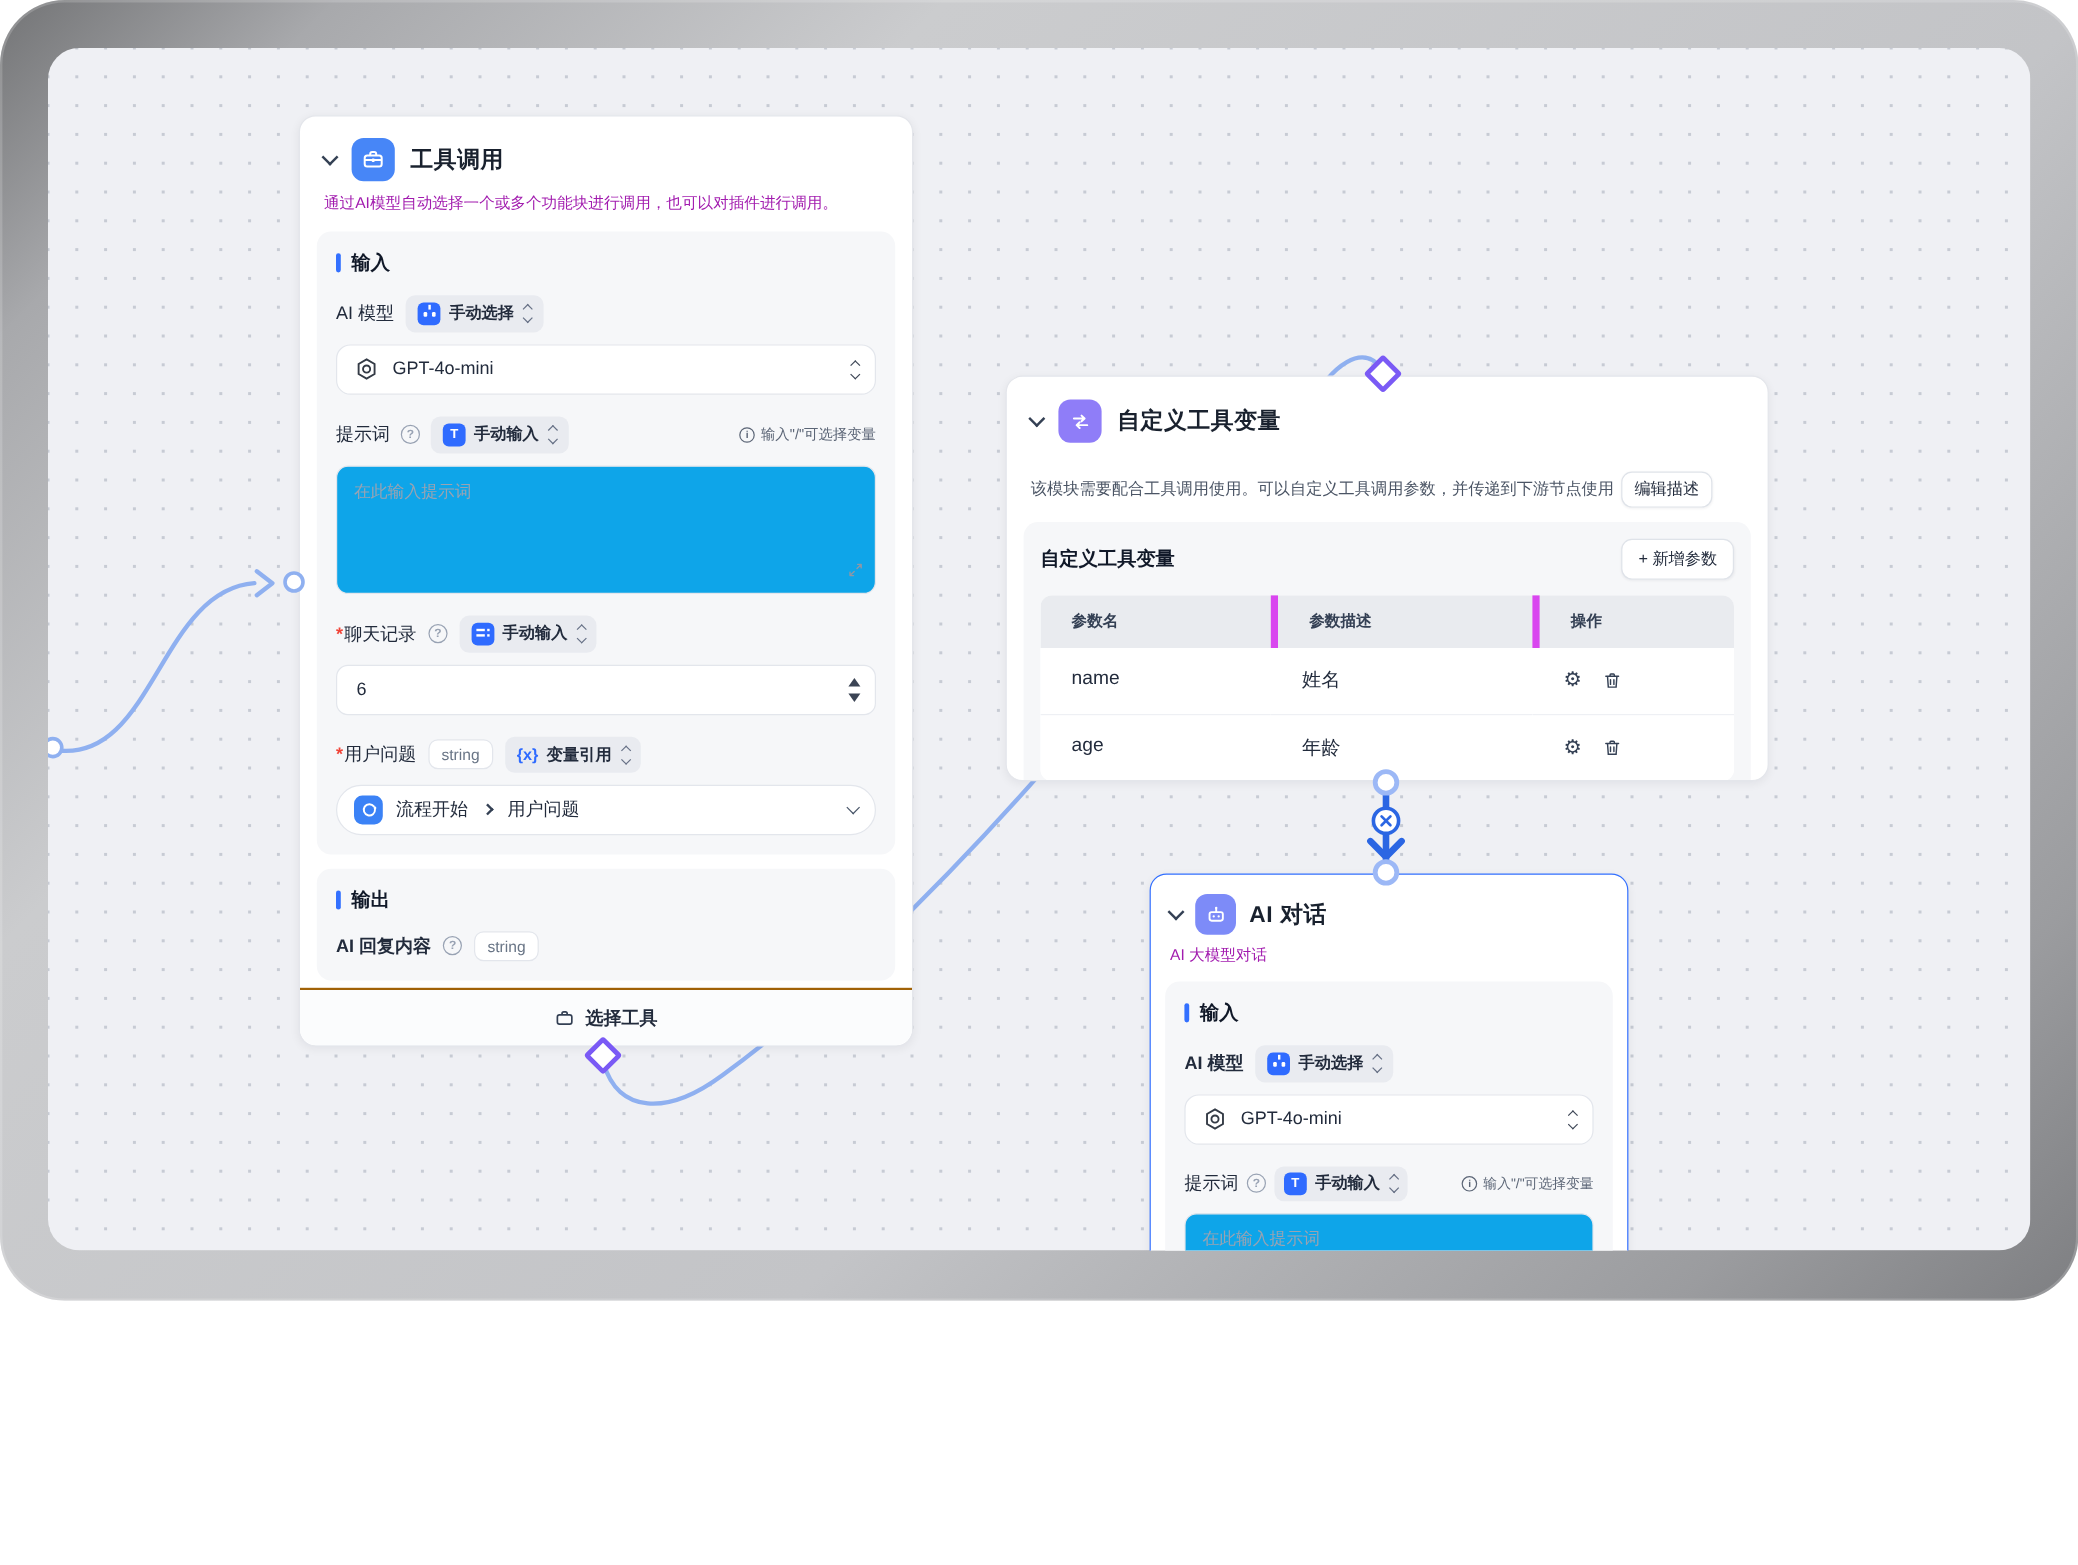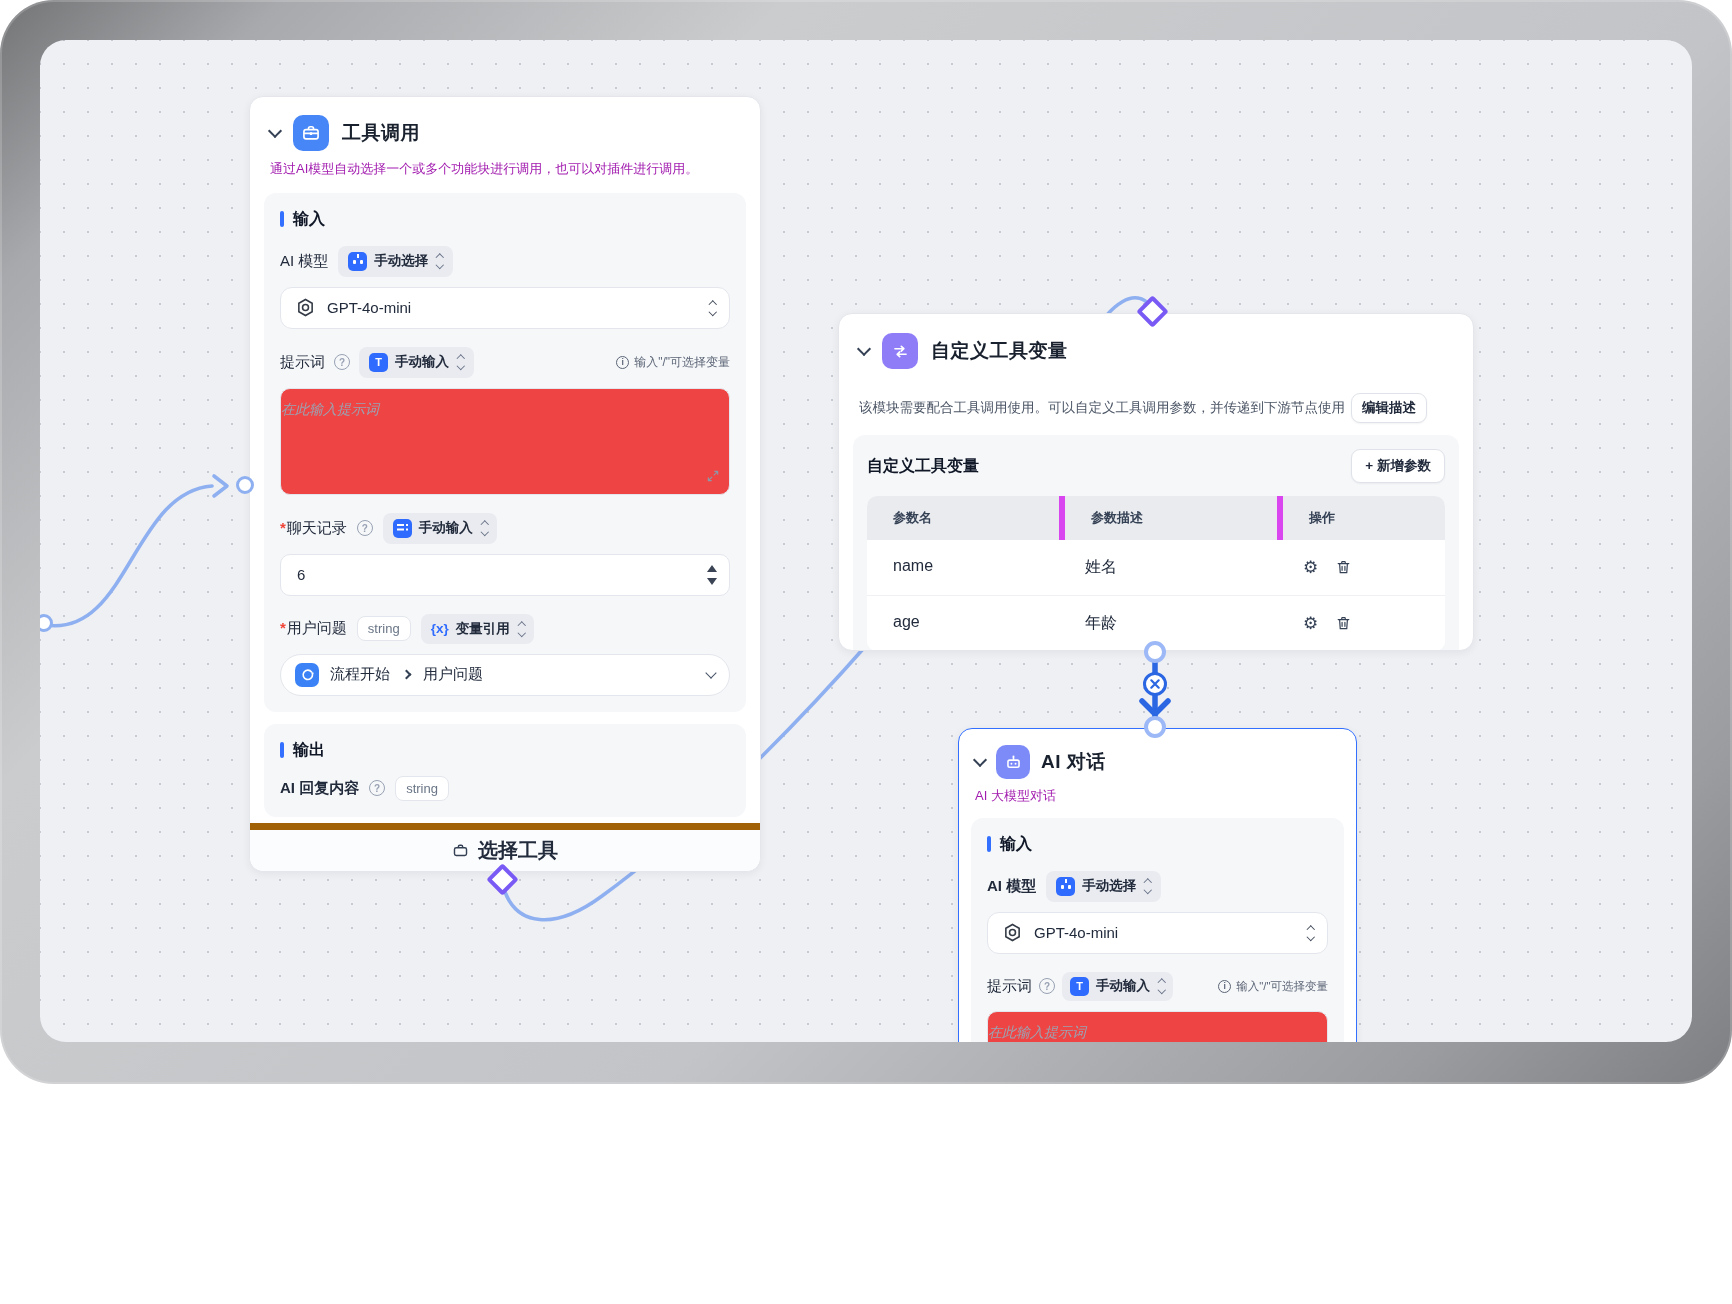--- a/index.html
+++ b/index.html
@@ -47,41 +47,41 @@
   .cud{display:inline-flex;flex-direction:column;gap:3.5px;margin-left:2px;}
   .cud i{display:block;width:5.5px;height:5.5px;border:solid #667085;border-width:0 1.6px 1.6px 0;}
   .cud .u{transform:rotate(-135deg);margin-bottom:-1px}
   .cud .d{transform:rotate(45deg);margin-top:-1px}
   .cud.dark i{border-color:#3d4656}
   .select{display:flex;align-items:center;gap:11px;background:#fff;border:1px solid #e3e6ec;border-radius:12px;
     height:42px;padding:0 14px;margin-top:10px;}
   .select .grow{flex:1}
   .sel-text{font-size:15px;color:#222b3c;}
   .ta-wrap{position:relative;margin-top:10px;}
-  textarea.ta{display:block;width:100%;height:107px;background:#ef4444;border:1px solid #e3e6ec;border-radius:10px;
-    padding:12px 0;font-size:14px;color:#222b3c;resize:none;outline:none;font-family:inherit;font-style:italic;}
+  textarea.ta{display:block;width:100%;height:107px;background:#0ea5e9;border:1px solid #e3e6ec;border-radius:10px;
+    padding:12px 14px;font-size:14px;color:#222b3c;resize:none;outline:none;font-family:inherit;}
   textarea.ta::placeholder{color:#9aa3b2;}
   .expand{position:absolute;right:10px;bottom:8px;}
   .numwrap{position:relative;margin-top:10px;}
   input.num{display:block;width:100%;height:42px;background:#fff;border:1px solid #e3e6ec;border-radius:10px;
     padding:0 40px 0 16px;font-size:15px;color:#222b3c;outline:none;font-family:inherit;}
   .spin{position:absolute;right:13px;top:0;bottom:0;display:flex;flex-direction:column;justify-content:center;gap:6px;}
   .tri-u{width:0;height:0;border-left:5.5px solid transparent;border-right:5.5px solid transparent;border-bottom:7px solid #3b4454;}
   .tri-d{width:0;height:0;border-left:5.5px solid transparent;border-right:5.5px solid transparent;border-top:7px solid #3b4454;}
   .pill{border-radius:21px;}
   .src-ico{width:24px;height:24px;border-radius:7px;background:#3b82f6;display:flex;align-items:center;justify-content:center;flex:none;}
   .crumb-sep{width:7px;height:7px;border:solid #344054;border-width:0 2px 2px 0;transform:rotate(-45deg);margin:0 2px;flex:none;}
   .chev-down{width:8px;height:8px;border:solid #475467;border-width:0 1.8px 1.8px 0;transform:rotate(45deg);margin-top:-3px;flex:none;}
   .tag{background:#fff;border:1px solid #e3e6ec;border-radius:8px;padding:4px 10px;font-size:13px;color:#697586;}
   .hint{display:flex;align-items:center;gap:5px;font-size:12px;color:#5b6576;white-space:nowrap;}
   .hint .help{width:13px;height:13px;font-size:8.5px;border-color:#5b6576;color:#5b6576;}
-  .node-ft{position:absolute;left:0;right:0;bottom:0;height:48px;border-top:7px solid #a16207;background:#fbfcfd;
+  .node-ft{position:absolute;left:0;right:0;bottom:0;height:48px;border-top:2px solid #a16207;background:#fbfcfd;
     border-radius:0 0 14px 14px;display:flex;align-items:center;justify-content:center;gap:9px;
-    font-size:20px;font-weight:600;color:#222b3c;cursor:pointer;}
-  .btn{background:#fff;border:1px solid #dfe3e9;border-radius:9px;padding:7px 13px;font-size:13.5px;font-weight:700;
+    font-size:15px;font-weight:600;color:#222b3c;cursor:pointer;}
+  .btn{background:#fff;border:1px solid #dfe3e9;border-radius:9px;padding:7px 13px;font-size:13.5px;font-weight:400;
     color:#222b3c;box-shadow:0 1px 2px rgba(16,24,40,.05);white-space:nowrap;cursor:pointer;}
   .ptitle{font-size:16px;font-weight:700;color:#101828;}
   .tbl{margin-top:13px;border-radius:10px;overflow:hidden;background:#fff;}
   .trow{display:grid;grid-template-columns:192px 218px 1fr;}
   .th{background:#e9ebef;padding:13px 16px 13px 26px;font-size:13px;font-weight:700;color:#344054;}
   .th + .th{border-left:6px solid #d946ef;}
   .td{padding:17px 16px 17px 26px;font-size:16px;color:#222b3c;background:#fff;}
   .trow.body + .trow.body .td{border-top:1px solid #eef0f4;}
   .acticons{display:flex;align-items:center;gap:17px;}
   .gear{font-family:"DejaVu Sans",sans-serif;font-size:17px;color:#344054;line-height:1;}

